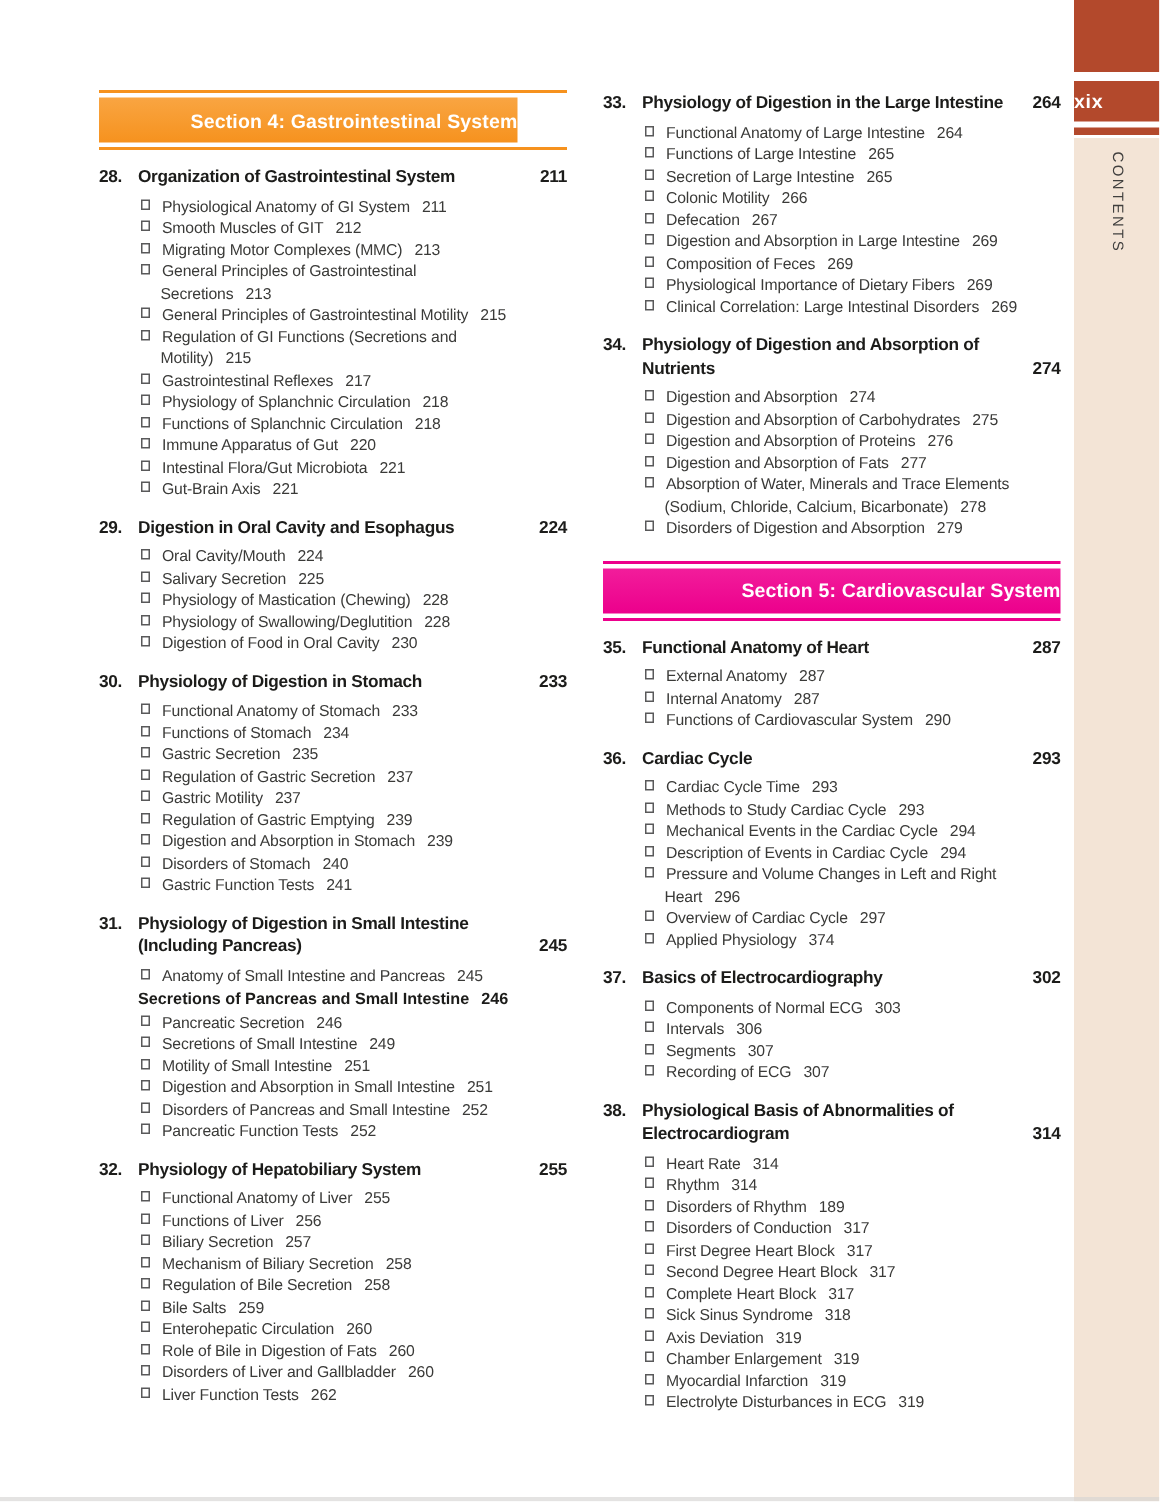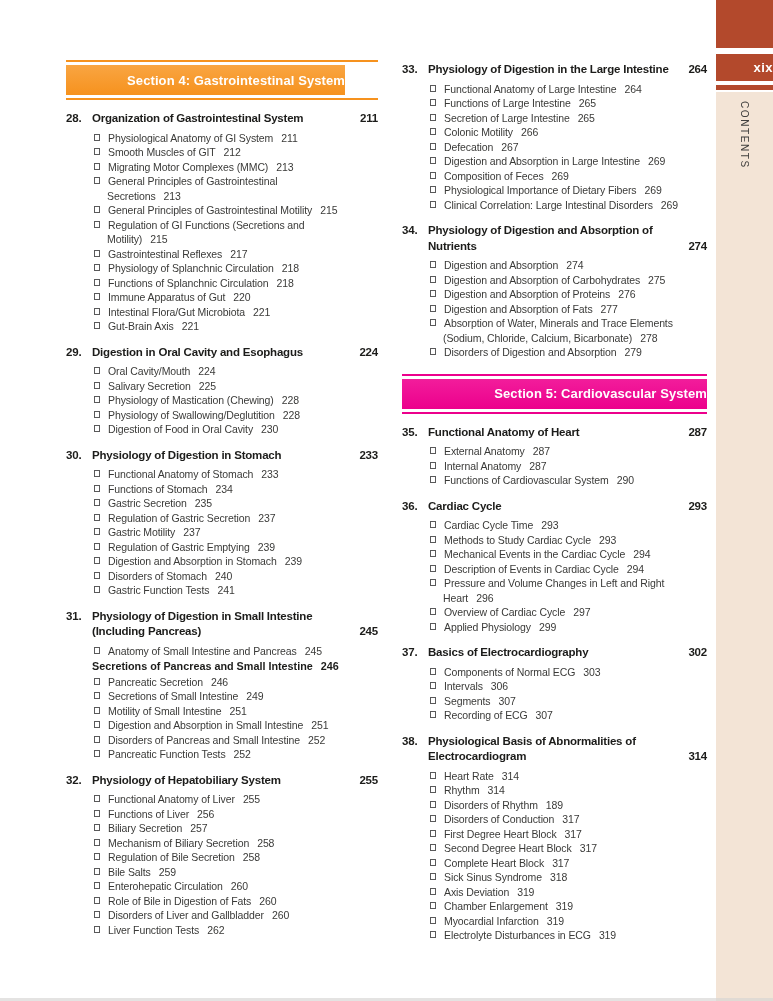--- a/index.html
+++ b/index.html
@@ -53,21 +53,21 @@
   .toc-subheading{
     font-weight:bold;font-size:10.8px;line-height:14.5px;
     color:#1c1c1a;padding-left:26px;margin:1px 0;
   }
 
   
   .tab-top{position:absolute;left:716px;top:0;width:57px;height:48px;background:var(--tab);}
   .tab-page{
     position:absolute;left:716px;top:54px;width:57px;height:27px;
     background:var(--tab);color:#ffffff;font-weight:bold;font-size:13px;
-    display:flex;align-items:center;justify-content:flex-end;letter-spacing:.5px;
+    display:flex;align-items:center;justify-content:flex-start;letter-spacing:.5px;
   }
   .tab-strip{position:absolute;left:716px;top:85px;width:57px;height:5px;background:var(--tab);}
   .sidebar-col{
     position:absolute;left:716px;top:92px;width:57px;height:909px;
     background:var(--sidebar-bg);display:flex;justify-content:center;align-items:flex-start;
   }
   .sidebar-label{
     writing-mode:vertical-rl;
     font-size:10px;letter-spacing:1.6px;color:#403f3e;margin-top:9px;
   }
@@ -226,21 +226,21 @@
           <span class="ch-title">Cardiac Cycle</span>
           <span class="ch-page">293</span>
         </div>
         <div class="toc-item"><span class="bullet"></span><span class="item-text">Cardiac Cycle Time</span><span class="item-page">293</span></div>
         <div class="toc-item"><span class="bullet"></span><span class="item-text">Methods to Study Cardiac Cycle</span><span class="item-page">293</span></div>
         <div class="toc-item"><span class="bullet"></span><span class="item-text">Mechanical Events in the Cardiac Cycle</span><span class="item-page">294</span></div>
         <div class="toc-item"><span class="bullet"></span><span class="item-text">Description of Events in Cardiac Cycle</span><span class="item-page">294</span></div>
         <div class="toc-item"><span class="bullet"></span><span class="item-text">Pressure and Volume Changes in Left and Right
 Heart</span><span class="item-page">296</span></div>
         <div class="toc-item"><span class="bullet"></span><span class="item-text">Overview of Cardiac Cycle</span><span class="item-page">297</span></div>
-        <div class="toc-item"><span class="bullet"></span><span class="item-text">Applied Physiology</span><span class="item-page">299</span></div>
+        <div class="toc-item"><span class="bullet"></span><span class="item-text">Applied Physiology</span><span class="item-page">374</span></div>
       </div>
       <div class="chapter">
         <div class="chapter-heading">
           <span class="ch-num">37.</span>
           <span class="ch-title">Basics of Electrocardiography</span>
           <span class="ch-page">302</span>
         </div>
         <div class="toc-item"><span class="bullet"></span><span class="item-text">Components of Normal ECG</span><span class="item-page">303</span></div>
         <div class="toc-item"><span class="bullet"></span><span class="item-text">Intervals</span><span class="item-page">306</span></div>
         <div class="toc-item"><span class="bullet"></span><span class="item-text">Segments</span><span class="item-page">307</span></div>

